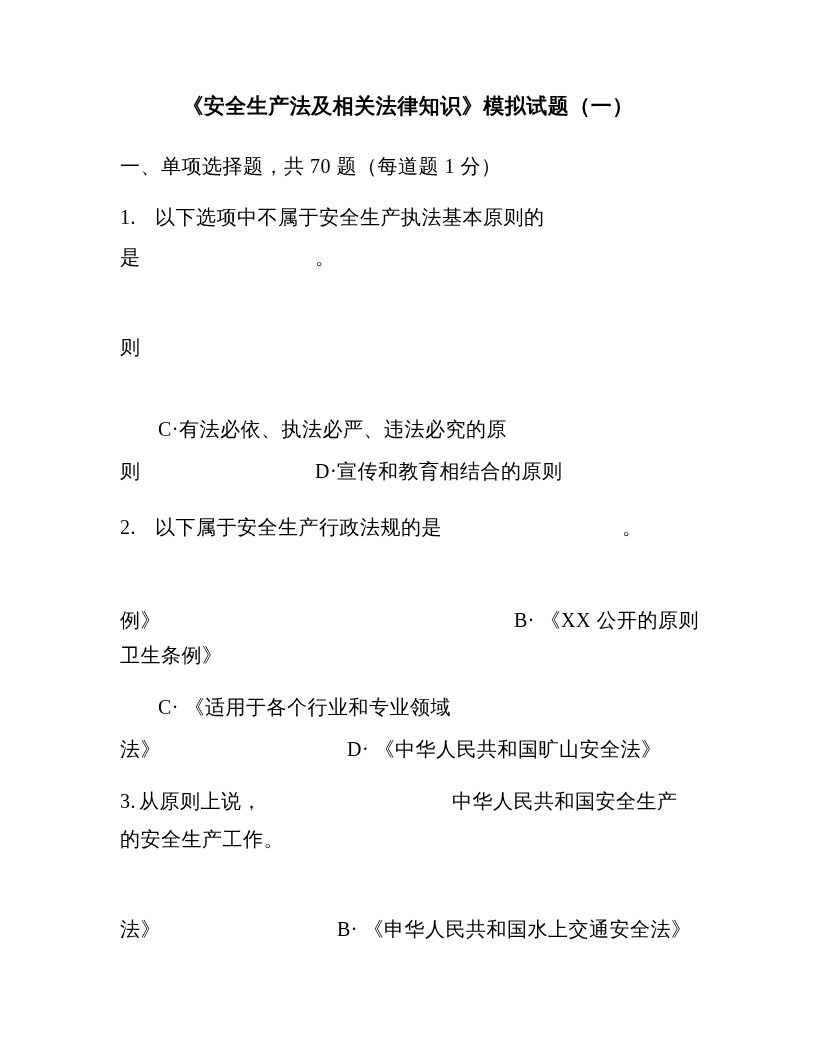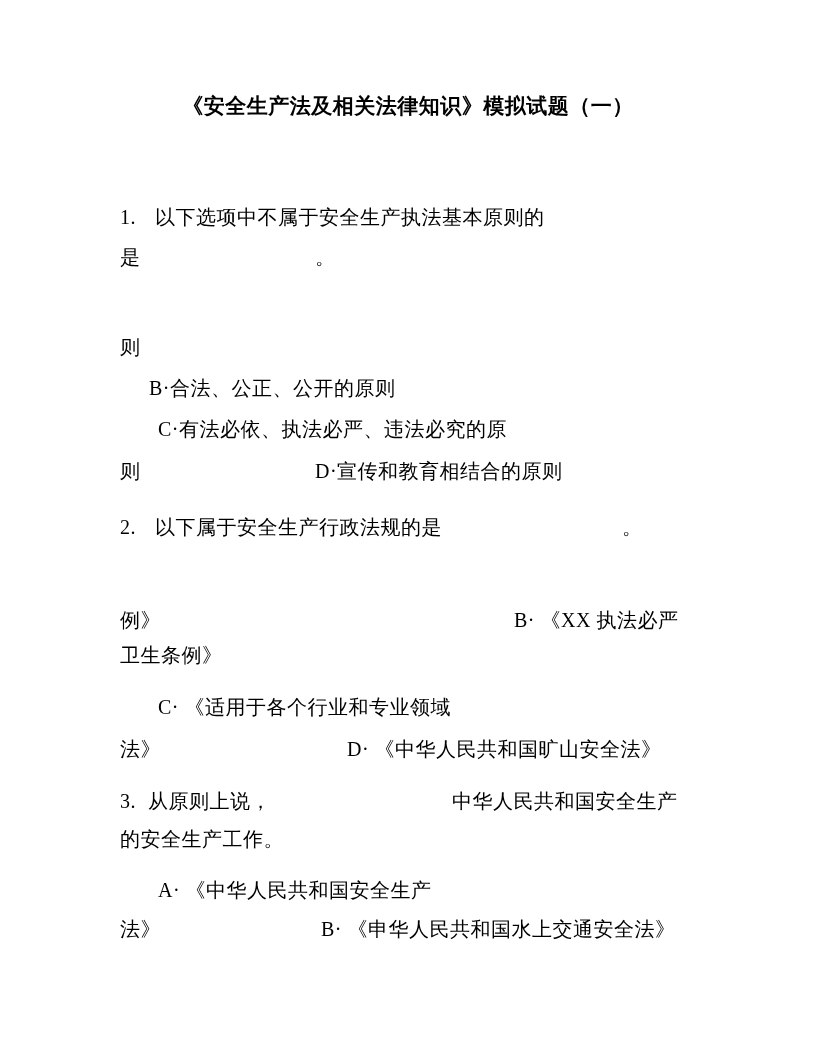--- a/index.html
+++ b/index.html
@@ -20,58 +20,57 @@
     font-size:21px;font-weight:bold;letter-spacing:0.5px;
   }
 </style>
 </head>
 <body>
 
 <div class="page">
 
   <div class="ln title" style="top:93px">《安全生产法及相关法律知识》模拟试题（一）</div>
 
+  <div class="ln" style="top:153px;left:120px">一、单项选择题，共 70 题（每道题 1 分）</div>
 
   <div class="ln" style="top:204px;left:120px">
     <span class="seg" style="left:0">1.</span>
     <span class="seg" style="left:35px">以下选项中不属于安全生产执法基本原则的</span>
   </div>
   <div class="ln" style="top:244px;left:120px">
     <span class="seg" style="left:0">是</span>
     <span class="seg" style="left:195px">。</span>
   </div>
   <div class="ln" style="top:334px;left:120px">则</div>
-  <div class="ln" style="top:375px;left:149px">B·合法、公正、公开的原则</div>
   <div class="ln" style="top:416px;left:158px">C·有法必依、执法必严、违法必究的原</div>
   <div class="ln" style="top:458px;left:120px">
     <span class="seg" style="left:0">则</span>
     <span class="seg" style="left:195px">D·宣传和教育相结合的原则</span>
   </div>
 
   <div class="ln" style="top:514px;left:120px">
     <span class="seg" style="left:0">2.</span>
     <span class="seg" style="left:35px">以下属于安全生产行政法规的是</span>
     <span class="seg" style="left:502px">。</span>
   </div>
   <div class="ln" style="top:607px;left:120px">
     <span class="seg" style="left:0">例》</span>
-    <span class="seg" style="left:394px">B· 《XX 执法必严</span>
+    <span class="seg" style="left:394px">B· 《XX 公开的原则</span>
   </div>
   <div class="ln" style="top:642px;left:120px">卫生条例》</div>
   <div class="ln" style="top:694px;left:158px">C· 《适用于各个行业和专业领域</div>
   <div class="ln" style="top:736px;left:120px">
     <span class="seg" style="left:0">法》</span>
     <span class="seg" style="left:227px">D· 《中华人民共和国旷山安全法》</span>
   </div>
 
   <div class="ln" style="top:788px;left:120px">
     <span class="seg" style="left:0">3.</span>
-    <span class="seg" style="left:28px">从原则上说，</span>
+    <span class="seg" style="left:19px">从原则上说，</span>
     <span class="seg" style="left:332px">中华人民共和国安全生产</span>
   </div>
   <div class="ln" style="top:826px;left:120px">的安全生产工作。</div>
-  <div class="ln" style="top:877px;left:158px">A· 《中华人民共和国安全生产</div>
   <div class="ln" style="top:916px;left:120px">
     <span class="seg" style="left:0">法》</span>
-    <span class="seg" style="left:201px">B· 《申华人民共和国水上交通安全法》</span>
+    <span class="seg" style="left:217px">B· 《申华人民共和国水上交通安全法》</span>
   </div>
 
 </div>
 
 </body></html>

